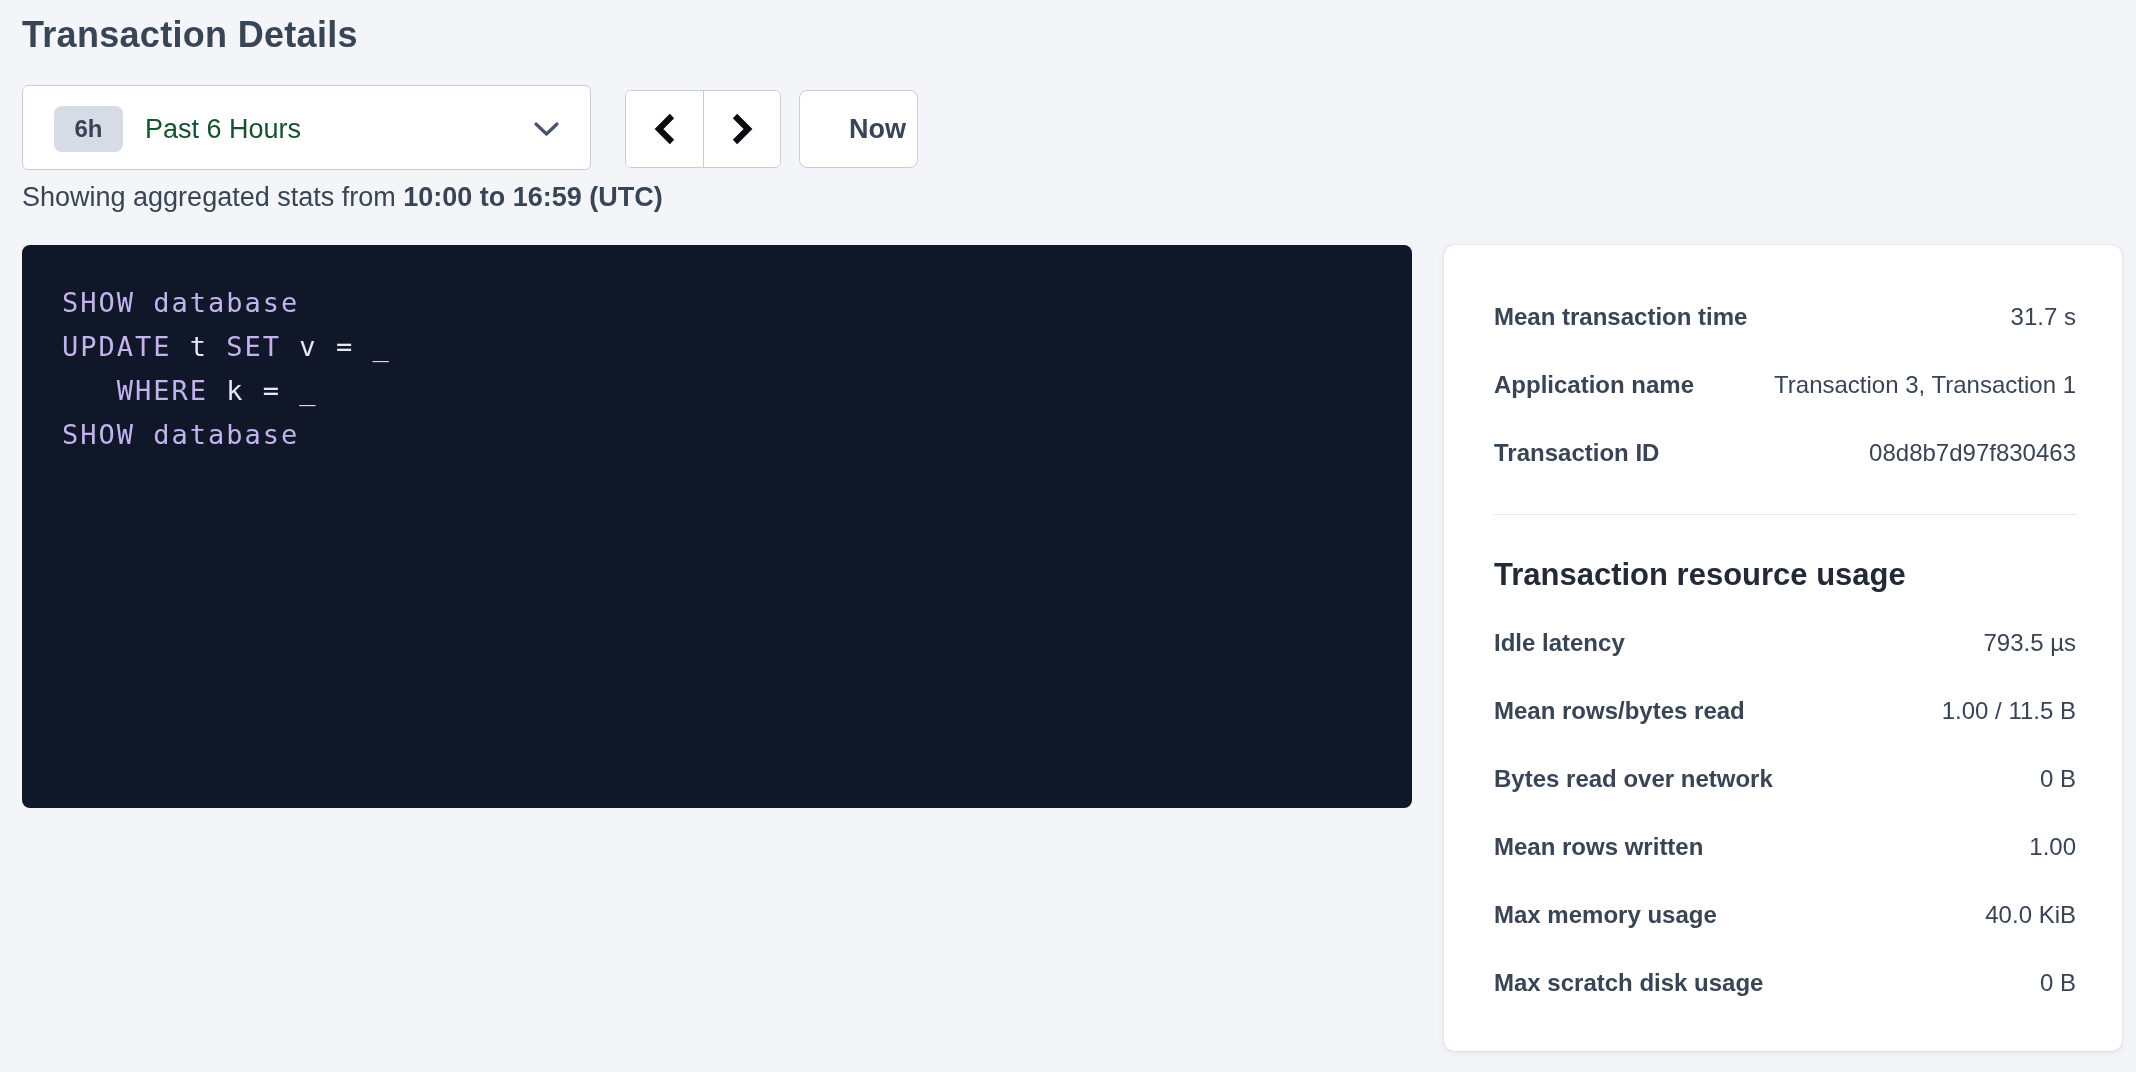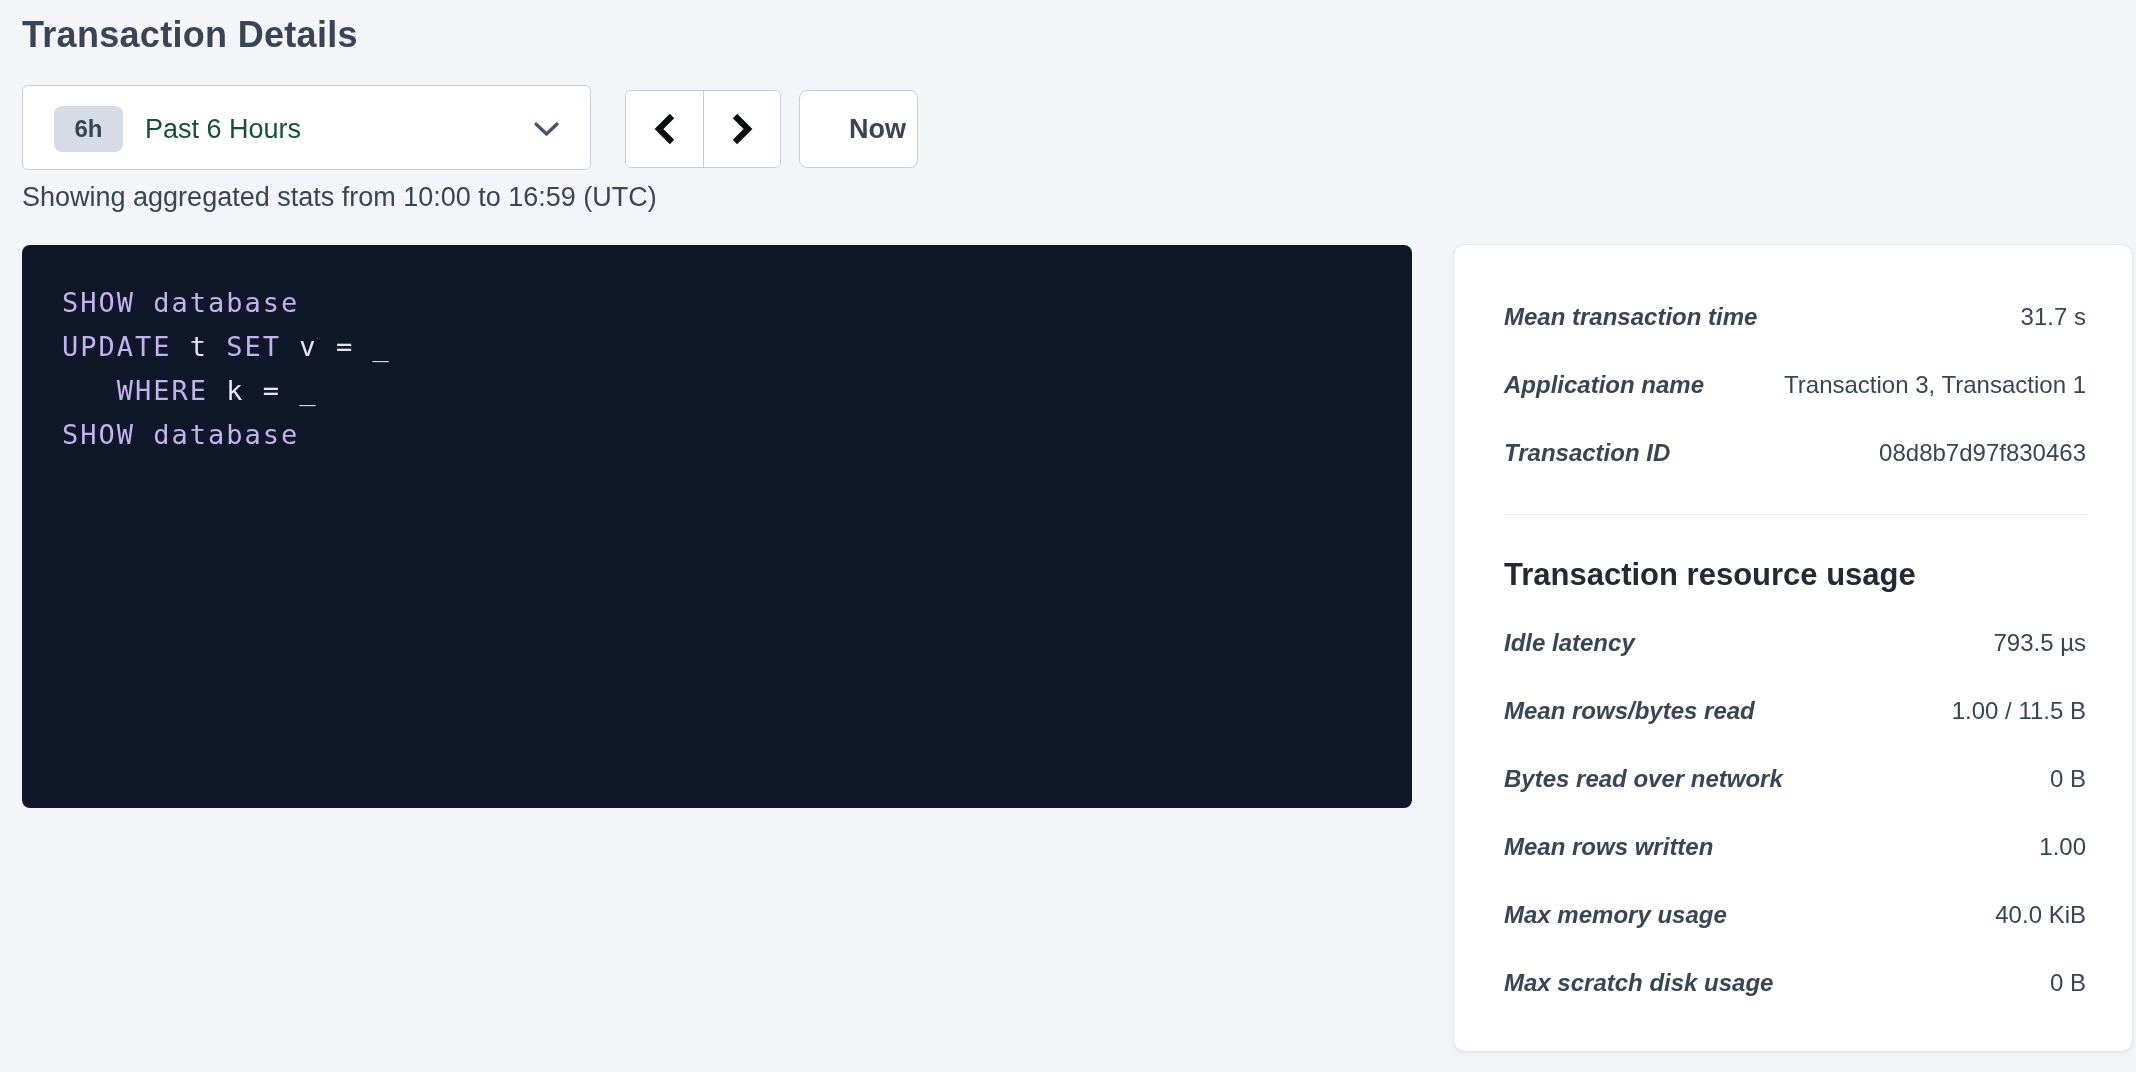--- a/index.html
+++ b/index.html
@@ -57,24 +57,24 @@
     width: 119px; height: 78px;
     background: #fff; border: 1.5px solid #c6cdda; border-radius: 8px;
     font-family: "Liberation Sans", sans-serif;
     font-size: 27px; font-weight: 700; color: #394455;
     cursor: pointer;
     padding-left: 44px;
   }
 
   
   .caption { position: absolute; left: 22px; top: 182px; font-size: 27px; color: #394455; }
-  .caption b { font-weight: 400; }
+  .caption b { font-weight: 700; }
 
   
-  .main { position: absolute; left: 22px; top: 245px; display: flex; gap: 42px; }
+  .main { position: absolute; left: 22px; top: 245px; display: flex; gap: 32px; }
 
   .sql-box {
     width: 1390px; height: 563px;
     background: var(--sql-bg, #0f1729);
     border-radius: 8px;
     padding: 36px 40px;
     font-family: "DejaVu Sans Mono", monospace;
     font-size: 27px; line-height: 44px; letter-spacing: 2px;
     white-space: pre;
     overflow: hidden;
@@ -87,21 +87,21 @@
     width: 678px; height: 806px;
     background: #fff; border-radius: 10px;
     box-shadow: 0 0 1px rgba(82,95,127,0.45), 0 2px 6px rgba(82,95,127,0.10);
     padding: 38px 46px 0 50px;
   }
   .stat-row {
     height: 68px;
     display: flex; align-items: center; justify-content: space-between;
     font-size: 24px; color: #394455;
   }
-  .stat-label { font-weight: 700; padding-right: 20px; white-space: nowrap; font-style: italic; }
+  .stat-label { font-weight: 700; padding-right: 20px; white-space: nowrap; }
   .stat-value { font-weight: 400; text-align: right; white-space: nowrap; }
   .card hr {
     border: none; border-top: 1.5px solid #e5e8ee;
     margin: 27px 0 0 0;
   }
   .resource-heading {
     margin: 38px 0 6px 0; height: 44px; line-height: 44px;
     font-size: 31px; font-weight: 700; color: #242a35;
   }
   .resource-rows { margin-top: 12px; }

